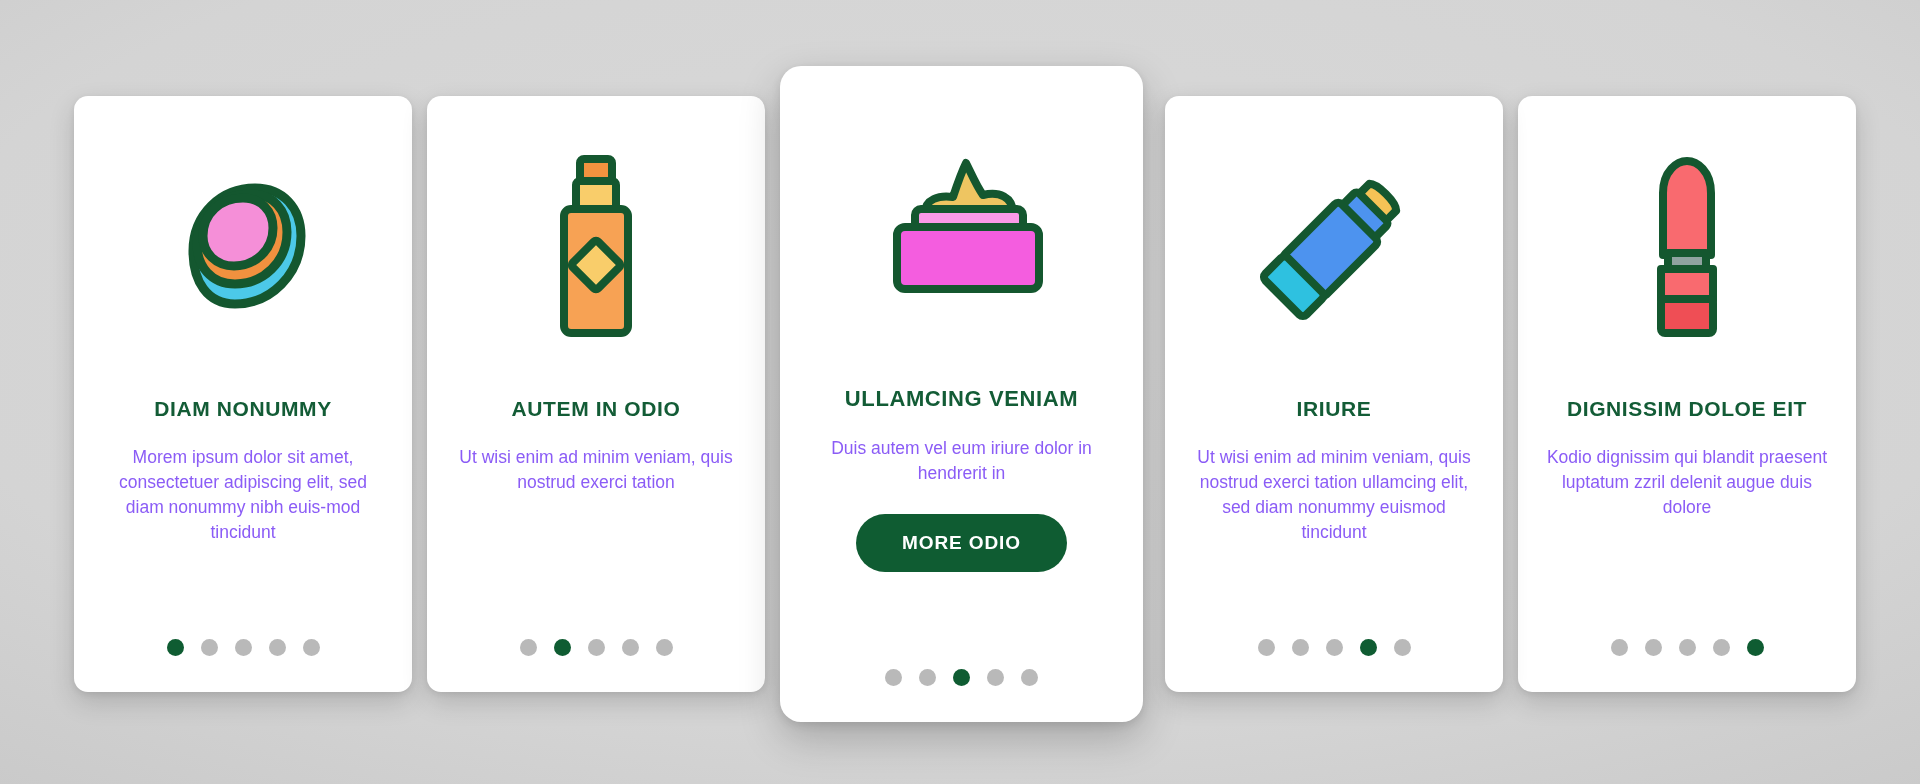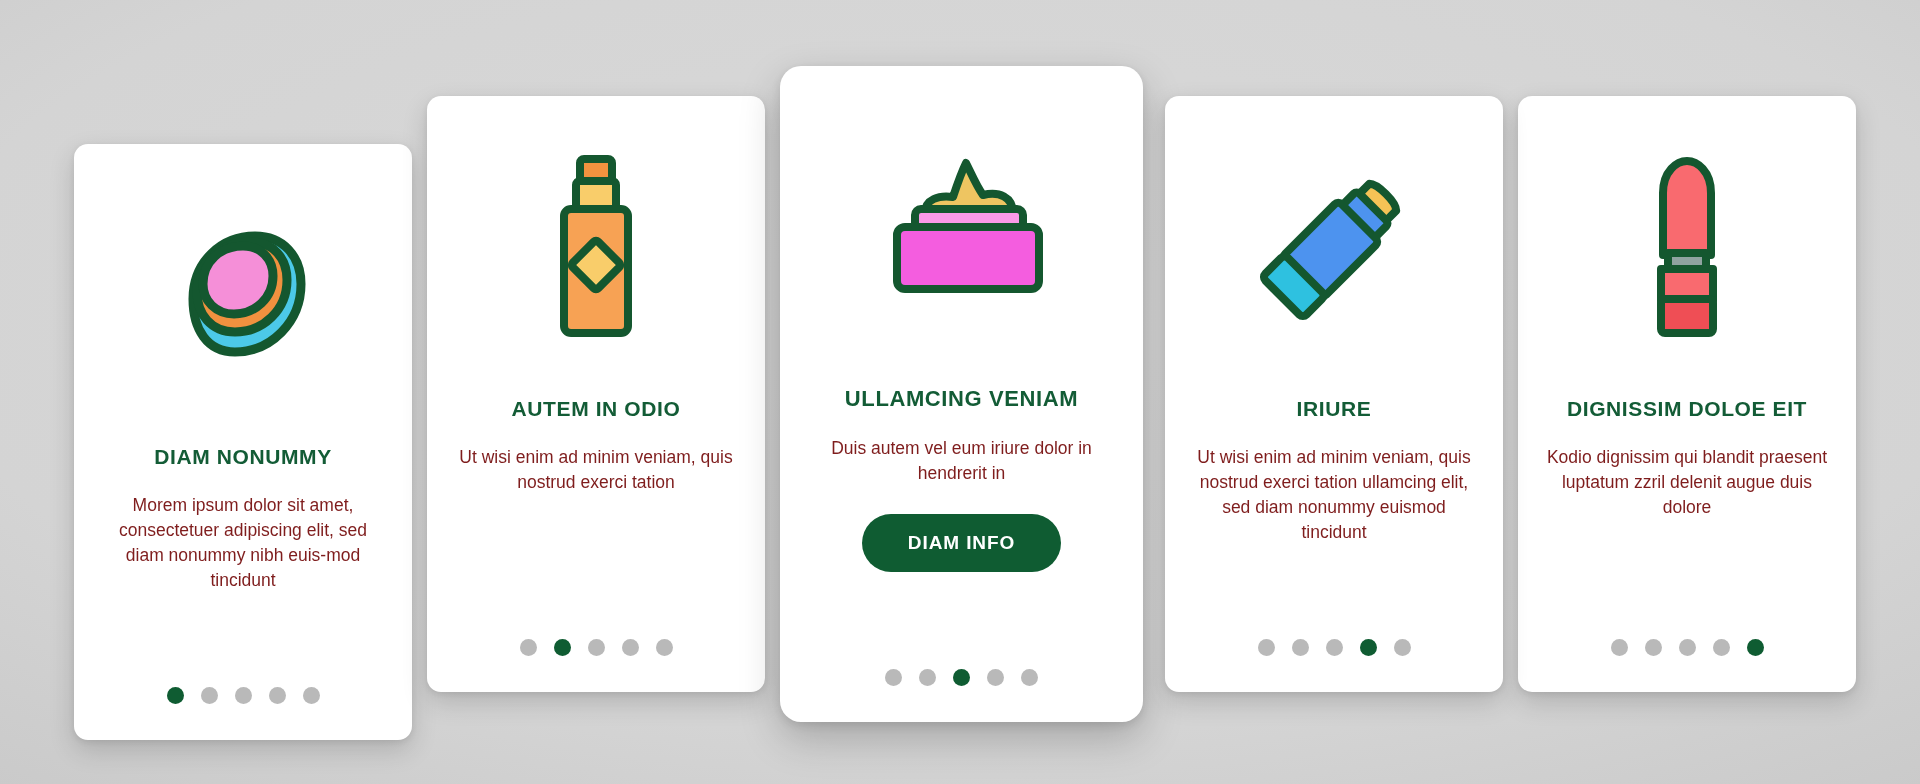--- a/index.html
+++ b/index.html
@@ -34,21 +34,21 @@
     top: 96px;
     width: 338px;
     height: 596px;
   }
   .card.featured {
     top: 66px;
     width: 363px;
     height: 656px;
     box-shadow: 0 16px 40px rgba(0,0,0,0.22), 0 3px 10px rgba(0,0,0,0.10);
   }
-  .card-1 { left: 74px; margin-top: 48px; }
+  .card-1 { left: 74px; }
   .card-2 { left: 427px; align-items: center; }
   .card-3 { left: 780px; border-radius: 21px; }
   .card-4 { left: 1165px; }
   .card-5 { left: 1518px; }
 
   .icon-wrap {
     flex: 0 0 auto;
     display: flex;
     align-items: center;
     justify-content: center;
@@ -63,21 +63,21 @@
     font-size: 21px;
     letter-spacing: 0.6px;
     text-align: center;
     line-height: 1.2;
     padding: 0 14px;
     box-sizing: border-box;
   }
   .card.featured .card-title { font-size: 22px; }
 
   .card-desc {
-    color: #7f1d1d;
+    color: #8b5cf6;
     font-size: 17.5px;
     line-height: 1.42;
     text-align: center;
     padding: 0 26px;
     margin-top: 24px;
     box-sizing: border-box;
     width: 100%;
   }
   .card.featured .card-desc { padding: 0 23px; }
 
@@ -168,21 +168,21 @@
       <svg width="190" height="150" viewBox="0 0 190 150" aria-hidden="true">
         <g stroke="#14572f" stroke-width="8" stroke-linejoin="round" stroke-linecap="round">
           <path d="M58 62 C58 48 72 44 86 46 C92 28 96 18 99 12 C104 22 110 36 116 44 C132 40 146 46 146 62 Z" fill="#eec561"></path>
           <rect x="48" y="58" width="108" height="22" rx="6" fill="#fa9ae8"></rect>
           <rect x="30" y="76" width="142" height="62" rx="8" fill="#f45ddf"></rect>
         </g>
       </svg>
     </div>
     <div class="card-title">ULLAMCING VENIAM</div>
     <div class="card-desc">Duis autem vel eum iriure dolor in hendrerit in</div>
-    <button class="more-info-btn">DIAM INFO</button>
+    <button class="more-info-btn">MORE ODIO</button>
     <div class="dots">
       <span class="dot"></span>
       <span class="dot"></span>
       <span class="dot active"></span>
       <span class="dot"></span>
       <span class="dot"></span>
     </div>
   </div>
 
   <div class="card regular card-5">

